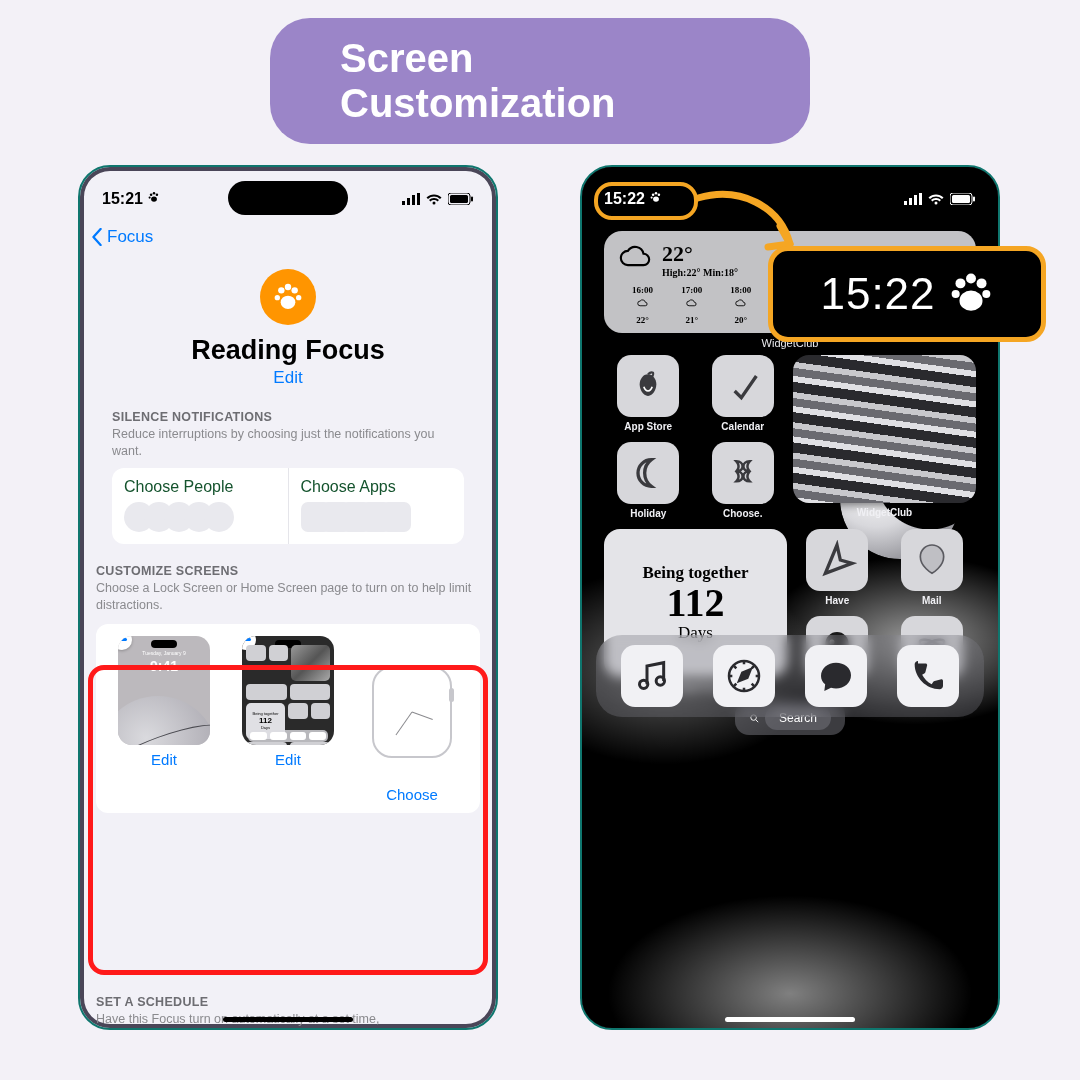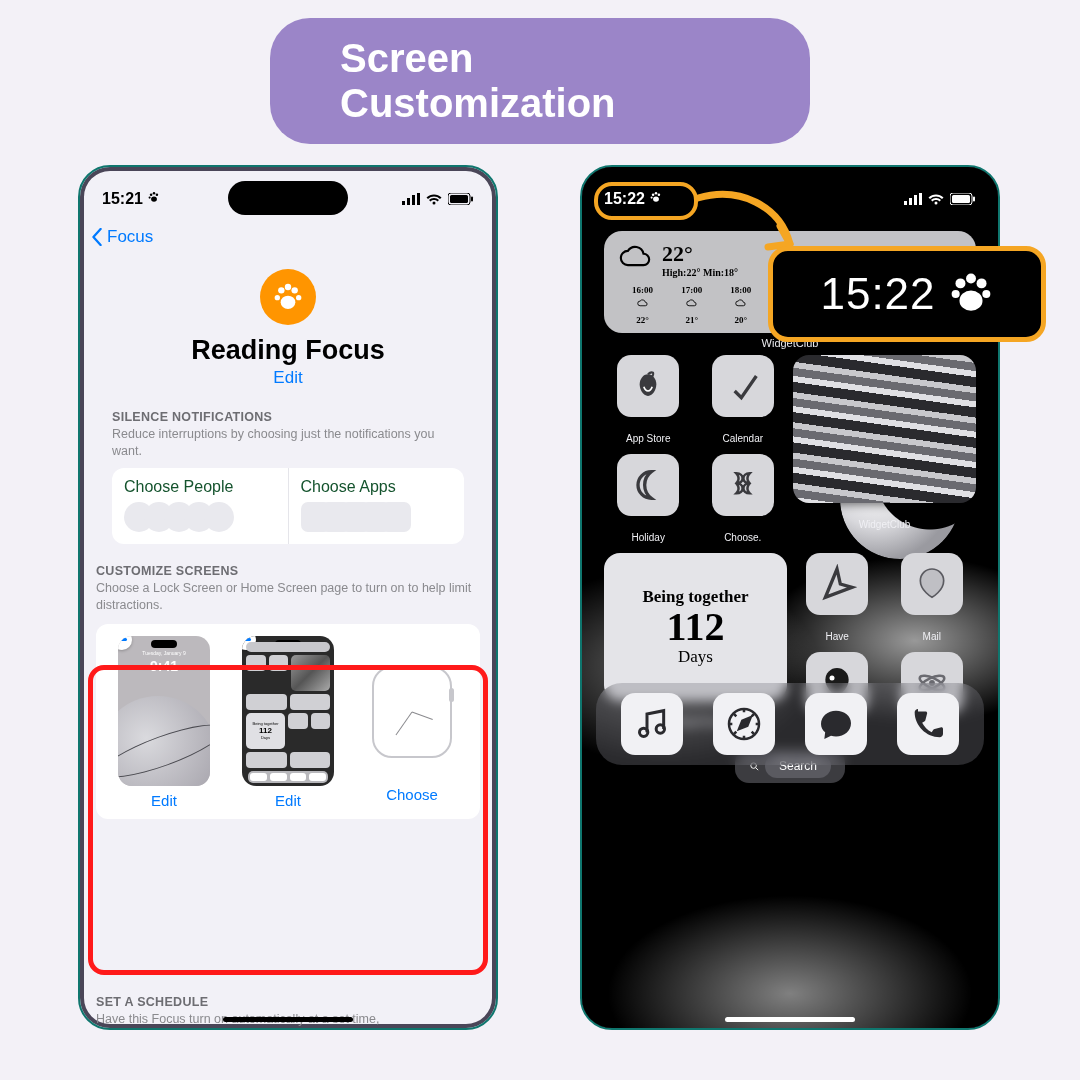--- a/index.html
+++ b/index.html
@@ -117,21 +117,21 @@
   background: #fff;
   border-radius: 12px;
   margin-top: 10px;
   padding: 12px 10px 10px;
   display: flex;
   gap: 8px;
 }
 .mini-col { flex: 1; text-align: center; font-size: 15px; color: #007aff; }
 .mini-phone {
   width: 92px;
-  height: 150px;
+  height: 109px;
   border-radius: 14px;
   background: #bcb9bd;
   margin: 0 auto 6px;
   position: relative;
   overflow: hidden;
 }
 .mini-phone.dark { background: #2a2a2a; }
 .mini-phone .mp-notch {
   position: absolute; left: 50%; transform: translateX(-50%);
   top: 4px; width: 26px; height: 8px; background: #000; border-radius: 4px;
@@ -216,21 +216,21 @@
 .wc-label { text-align:center; font-size:11px; color:#eaeaee; margin-top:4px;}
 
 .app-grid { display:grid; grid-template-columns: repeat(4,1fr); gap: 10px 6px;
   padding: 6px 22px 0; }
 .app { text-align:center; }
 .app-icon {
   width:62px; height:62px; border-radius:14px; background:#d7d7db; margin:0 auto;
   display:flex; align-items:center; justify-content:center; position:relative;
 }
 .app-icon svg { width:40px; height:40px; }
-.app-label { font-size:10px; color:#f0f0f4; margin-top:16px;}
+.app-label { font-size:10px; color:#f0f0f4; margin-top:4px;font-weight:bold;}
 
 .moon {
   position:absolute; top:272px; right:38px; width:120px; height:120px;
   border-radius:50%;
   background:
     radial-gradient(circle at 30% 35%, #fff, #d8d8dc 40%, #9a9aa0 70%);
   filter: drop-shadow(0 0 8px rgba(255,255,255,.3));
   mask: radial-gradient(circle at 75% 30%, transparent 54px, #000 55px);
   -webkit-mask: radial-gradient(circle at 75% 30%, transparent 54px, #000 55px);
 }

